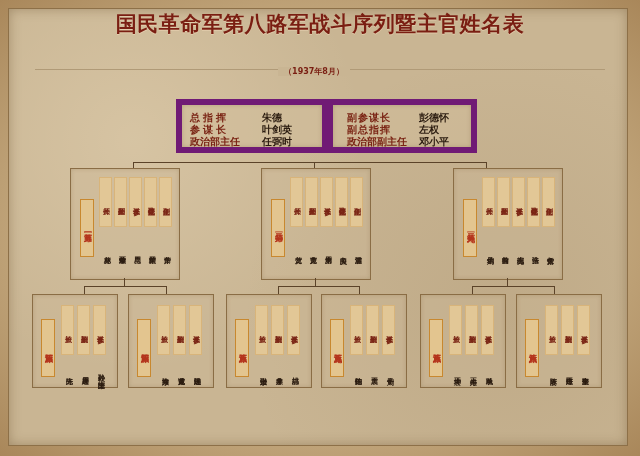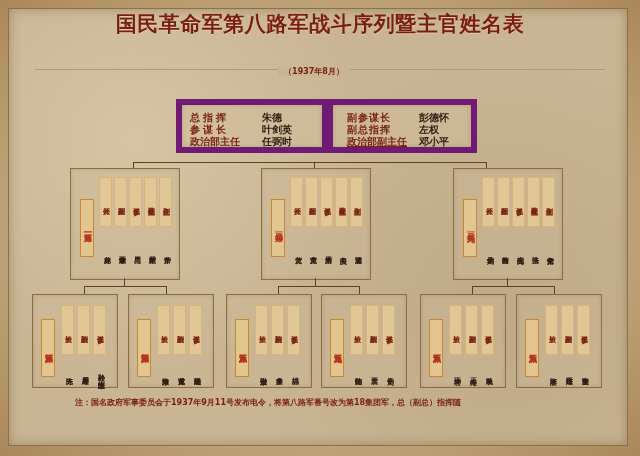--- a/index.html
+++ b/index.html
@@ -96,21 +96,21 @@
 <div class="hq" style="left:327px;width:138px;">
   <div class="hq-row" style="top:6px;">
       <span class="hq-role" style="left:14px;letter-spacing:1px;">副参谋长</span>
       <span class="hq-name" style="left:86px;">彭德怀</span>
     </div>
   <div class="hq-row" style="top:18px;">
       <span class="hq-role" style="left:14px;letter-spacing:1px;">副总指挥</span>
       <span class="hq-name" style="left:86px;">左权</span>
     </div>
   <div class="hq-row" style="top:30px;">
-      <span class="hq-role" style="left:14px;letter-spacing:0;text-decoration:underline;">政治部副主任</span>
+      <span class="hq-role" style="left:14px;letter-spacing:0;">政治部副主任</span>
       <span class="hq-name" style="left:86px;">邓小平</span>
     </div>
 </div>
 
 <div class="line" style="left:133px;top:162px;width:354px;height:1px;"></div>
 <div class="line" style="left:133px;top:162px;width:1px;height:6px;"></div>
 <div class="line" style="left:314px;top:162px;width:1px;height:6px;"></div>
 <div class="line" style="left:486px;top:162px;width:1px;height:6px;"></div>
 
 <div id="divisions">
@@ -215,14 +215,13 @@
       <div class="col-role vertical" style="left:28px;top:10px;height:48px;">旅长</div>
       <div class="col-name vertical" style="left:28px;top:62px;height:30px;">陈赓</div>
       <div class="col-role vertical" style="left:44px;top:10px;height:48px;">副旅长</div>
       <div class="col-name vertical" style="left:44px;top:62px;height:30px;">陈再道</div>
       <div class="col-role vertical" style="left:60px;top:10px;height:48px;">参谋长</div>
       <div class="col-name vertical" style="left:60px;top:62px;height:30px;">李聚奎</div>
     </div>
   </div>
 
 <div class="note">
-  <div>注：国名政府军事委员会于1937年9月11号发布电令，将第八路军番号改为第18集团军，总（副总）指挥随</div>
 </div>
 
 </body></html>

